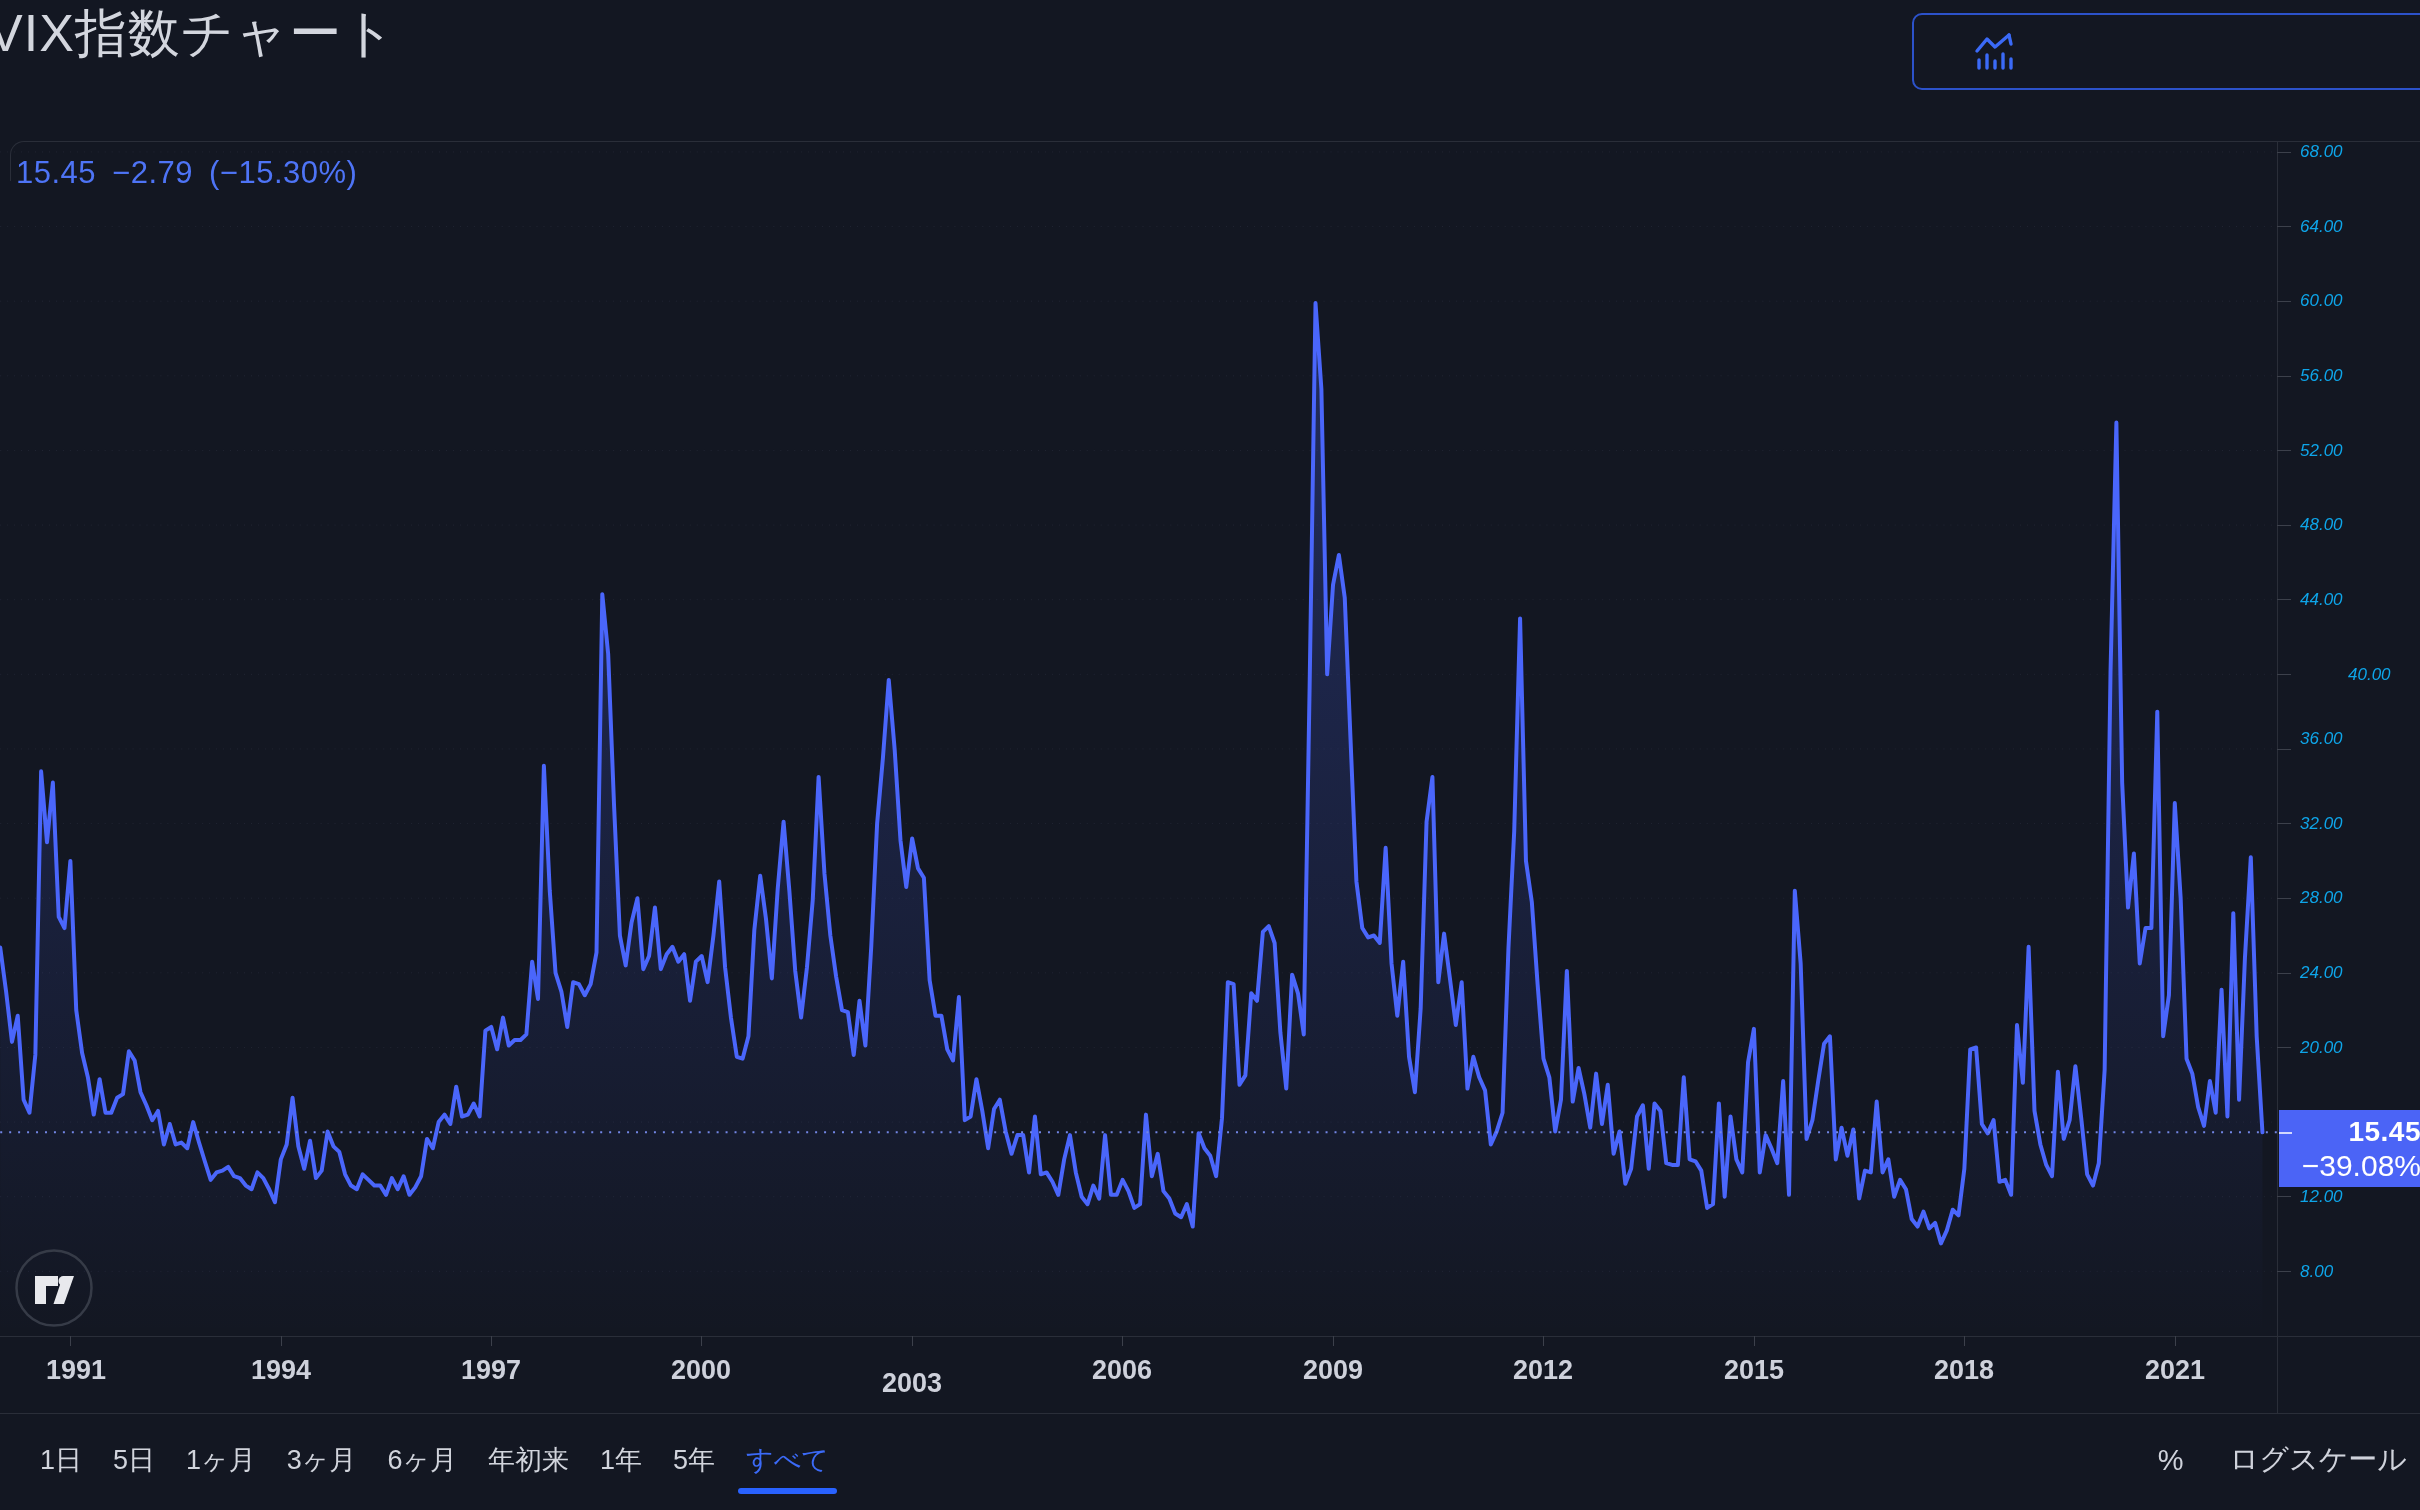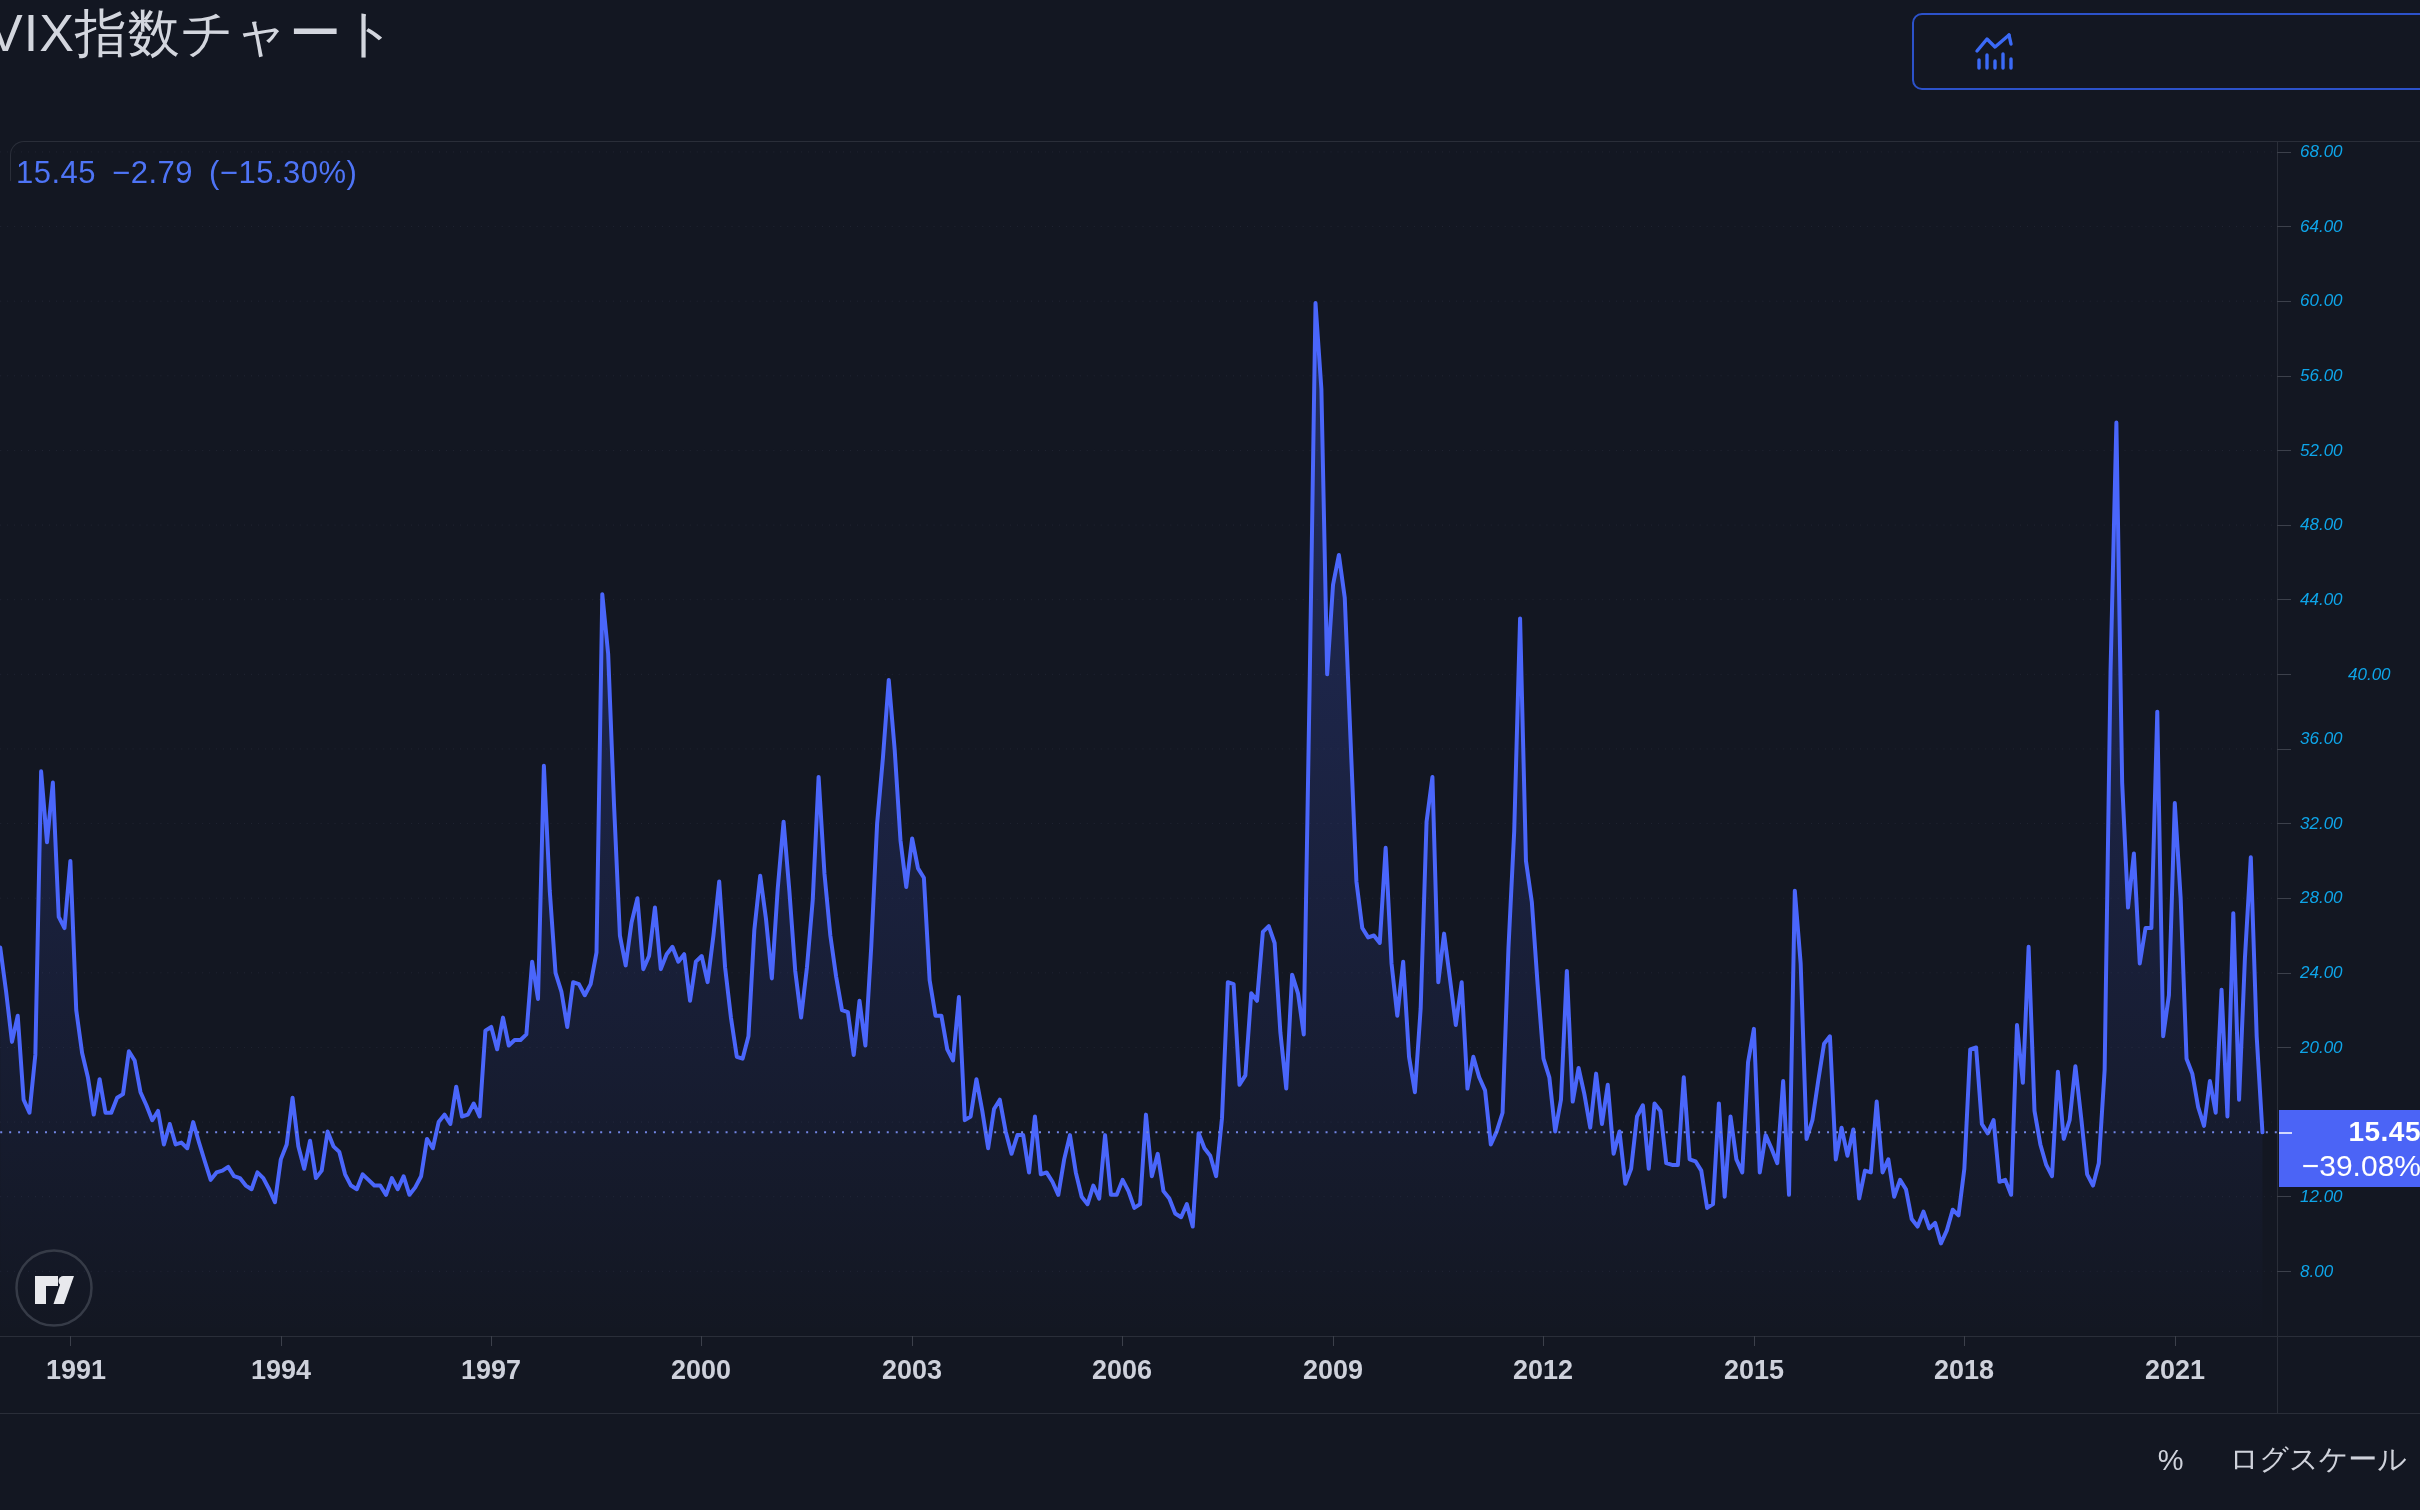--- a/index.html
+++ b/index.html
@@ -167,21 +167,21 @@
   <div id="x-axis-area">
       <div class="x-tick" style="left: 70px;"></div>
       <div class="x-label" style="left: 76px;">1991</div>
       <div class="x-tick" style="left: 281px;"></div>
       <div class="x-label" style="left: 281px;">1994</div>
       <div class="x-tick" style="left: 491px;"></div>
       <div class="x-label" style="left: 491px;">1997</div>
       <div class="x-tick" style="left: 701px;"></div>
       <div class="x-label" style="left: 701px;">2000</div>
       <div class="x-tick" style="left: 912px;"></div>
-      <div class="x-label" style="left: 912px;">2003</div>
+      <div class="x-label" style="left: 912px; margin-top: 13px;">2003</div>
       <div class="x-tick" style="left: 1122px;"></div>
       <div class="x-label" style="left: 1122px;">2006</div>
       <div class="x-tick" style="left: 1333px;"></div>
       <div class="x-label" style="left: 1333px;">2009</div>
       <div class="x-tick" style="left: 1543px;"></div>
       <div class="x-label" style="left: 1543px;">2012</div>
       <div class="x-tick" style="left: 1754px;"></div>
       <div class="x-label" style="left: 1754px;">2015</div>
       <div class="x-tick" style="left: 1964px;"></div>
       <div class="x-label" style="left: 1964px;">2018</div>
@@ -197,19 +197,30 @@
 
   <svg id="tv-logo" width="80" height="80" viewBox="0 0 80 80">
     <circle cx="40" cy="40" r="37.5" fill="none" stroke="#363b47" stroke-width="2.5"></circle>
     <g fill="#e8e9ed">
       <path d="M21 28 h23 v10 h-12 v18 h-11 z"></path>
       <circle cx="49.5" cy="33" r="5"></circle>
       <path d="M49 28 h11 L50 56 h-10.5 z"></path>
     </g>
   </svg>
 
+  <div class="range-row" id="range-row">
+      <div class="range-btn">1日</div>
+      <div class="range-btn">5日</div>
+      <div class="range-btn">1ヶ月</div>
+      <div class="range-btn">3ヶ月</div>
+      <div class="range-btn">6ヶ月</div>
+      <div class="range-btn">年初来</div>
+      <div class="range-btn">1年</div>
+      <div class="range-btn">5年</div>
+      <div class="range-btn active">すべて<div class="range-underline"></div></div>
+    </div>
   <div class="scale-controls">
     <div>%</div>
     <div>ログスケール</div>
   </div>
 
 </div>
 
 
 </body></html>

